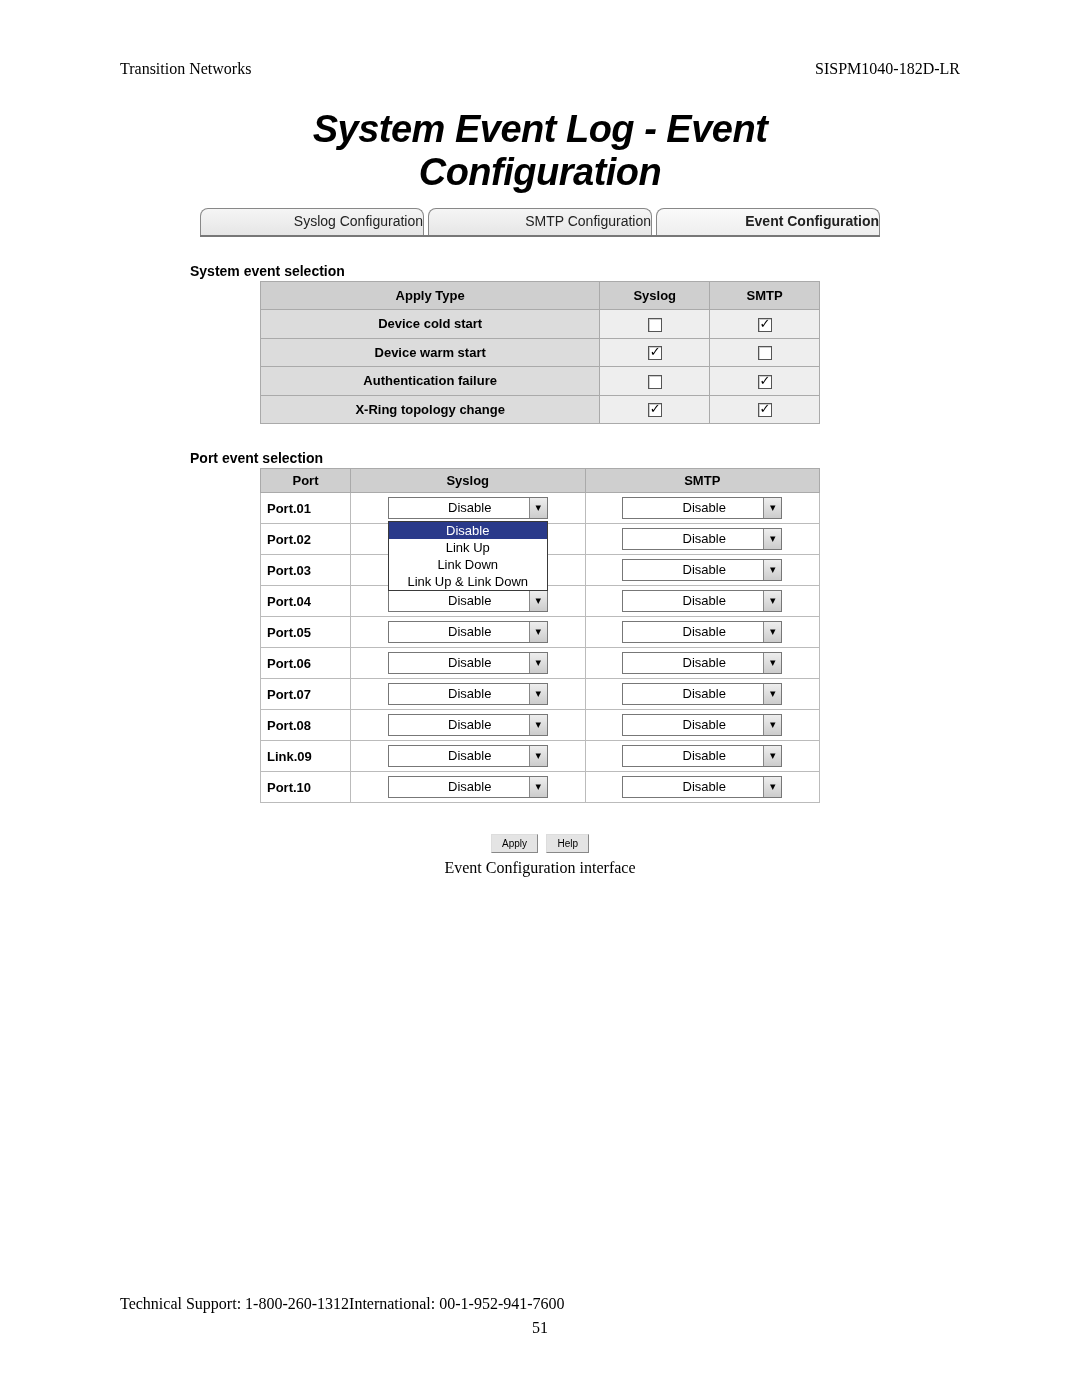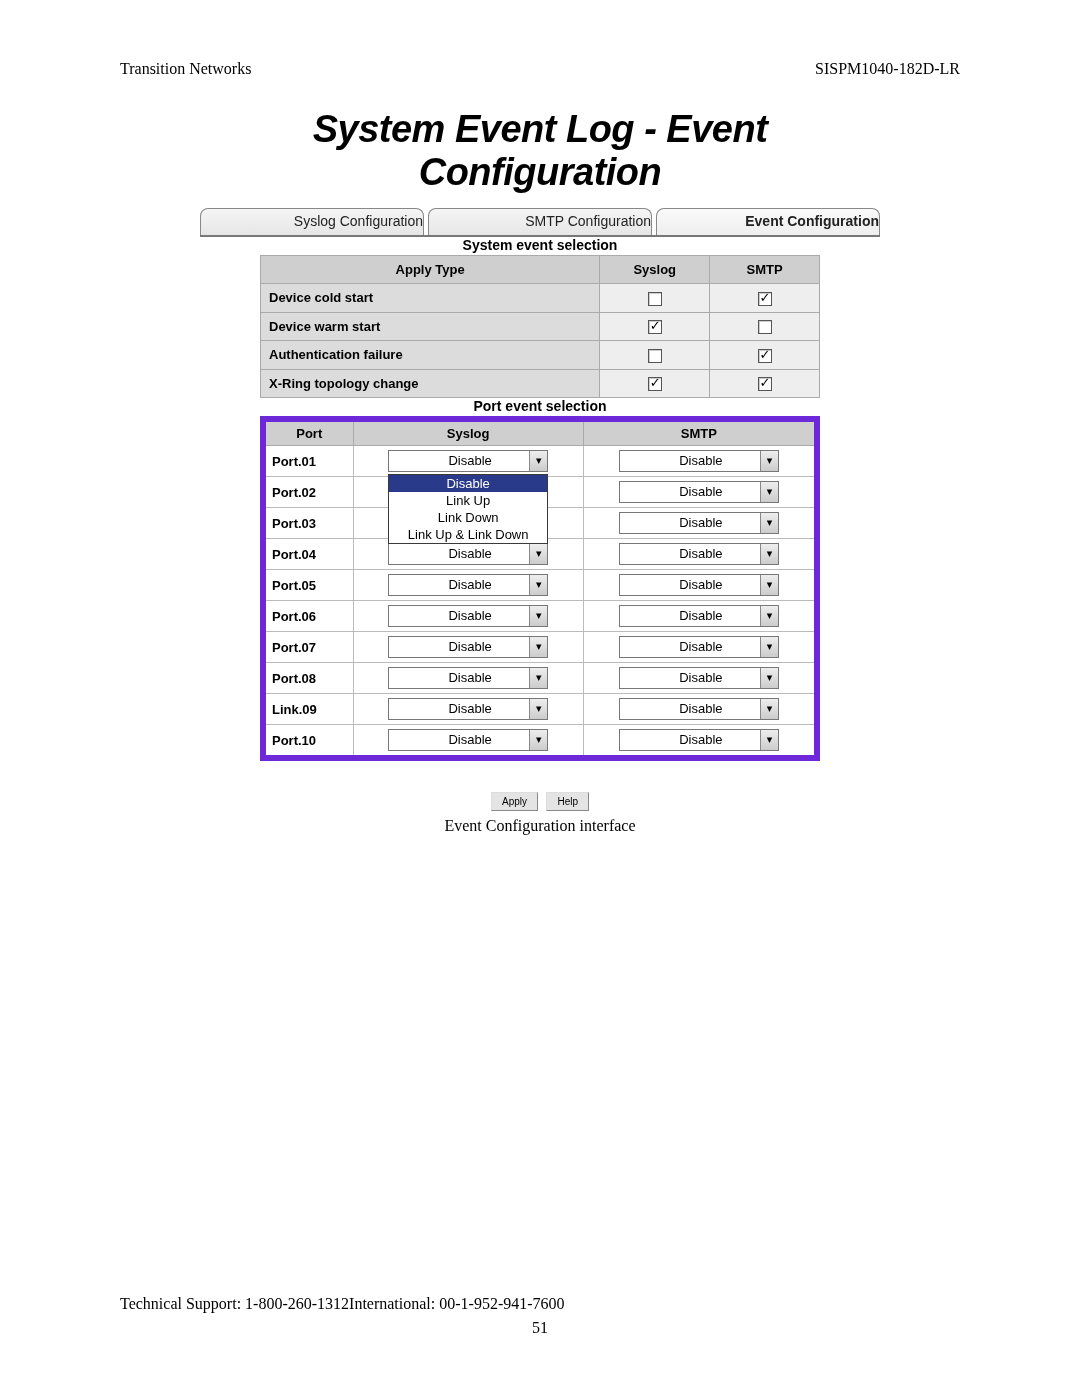--- a/index.html
+++ b/index.html
@@ -54,23 +54,24 @@
     margin-right: 4px;
     color: #222;
     position: relative;
   }
   .tab:last-child { margin-right: 0; }
   .tab.active {
     font-weight: bold;
     background: linear-gradient(#fafafa, #eee);
   }
   .section-caption {
-    text-align: center;
+    text-align: left;
     font-weight: bold;
     font-size: 14px;
+    margin-top: 26px;
     margin-bottom: 2px;
   }
   table.sys-event {
     width: 560px;
     margin: 0 auto;
     border-collapse: collapse;
     border: 1px solid #666;
   }
   table.sys-event th, table.sys-event td {
     border: 1px solid #aaa;
@@ -78,21 +79,21 @@
     padding: 6px 8px;
   }
   table.sys-event th {
     background: #cfcfcf;
     text-align: center;
     font-weight: bold;
   }
   table.sys-event td.etype {
     background: #dcdcdc;
     font-weight: bold;
-    text-align: left;
+    text-align: center;
   }
   table.sys-event td.chk {
     text-align: center;
     background: #eee;
   }
   .cbox {
     display: inline-block;
     width: 14px; height: 14px;
     border: 1px solid #555;
     background: #fff;
@@ -105,21 +106,21 @@
     position: absolute;
     top: -3px; left: 1px;
     font-size: 13px;
     font-family: Arial, sans-serif;
     color: #000;
   }
   table.port-event {
     width: 560px;
     margin: 0 auto;
     border-collapse: collapse;
-    border: 6px solid #6d28d9;
+    border: 1px solid #6d28d9;
   }
   table.port-event th {
     background: #cfcfcf;
     text-align: center;
     font-weight: bold;
     border: 1px solid #aaa;
     font-size: 13px;
     padding: 4px 6px;
   }
   table.port-event td {

